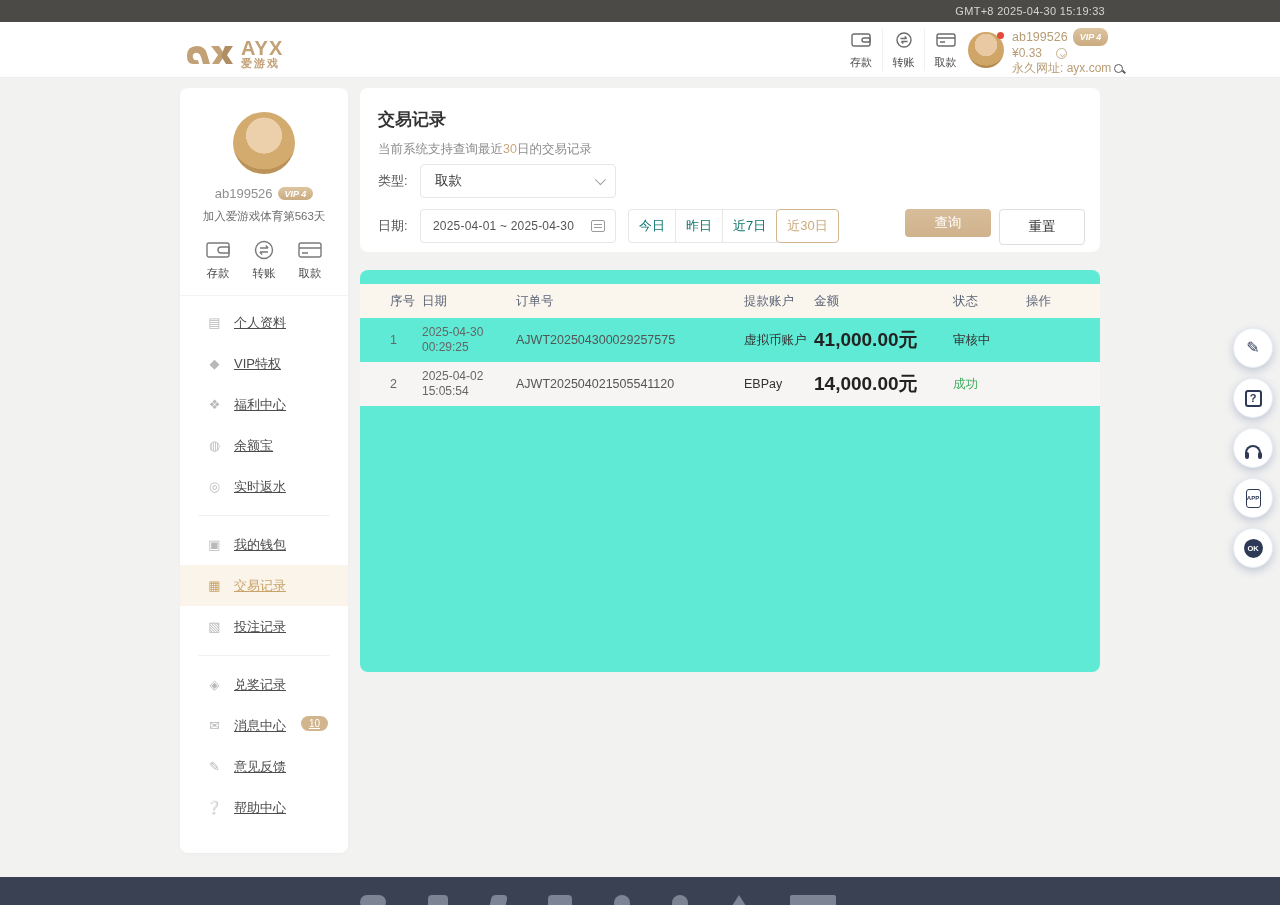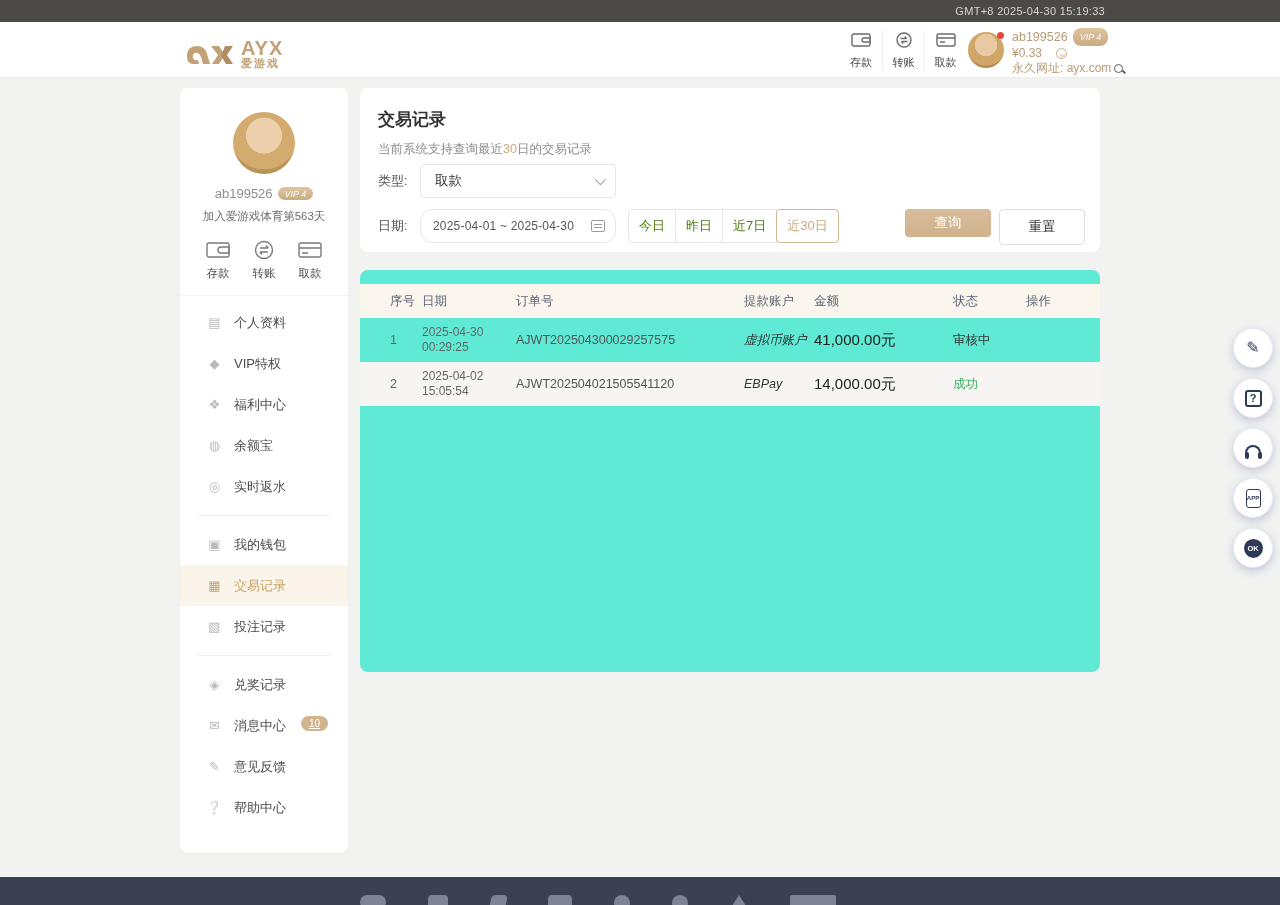--- a/index.html
+++ b/index.html
@@ -29,21 +29,21 @@
   .hdr-action .lbl { font-size:11px; color:#4a4a4a; }
   .hdr-avatar { position:absolute; left:968px; top:10px; width:36px; height:36px; border-radius:50%;
     background:radial-gradient(circle at 50% 36%, #e9c9a4 0 38%, #cfa668 39% 70%, #b58b52 71%);
     cursor:pointer; }
   .hdr-avatar::after { content:""; position:absolute; right:0px; top:0px; width:7px; height:7px;
     border-radius:50%; background:#e24a3b; }
   .hdr-user { position:absolute; left:1012px; top:6px; line-height:15px; }
   .hdr-user .row1 { display:flex; align-items:center; gap:5px; }
   .uname { font-size:12.5px; color:#b89c76; }
   .vip-badge { background:linear-gradient(180deg,#ddc5a1,#cbab80); color:#fff; font-size:9px;
-    font-weight:normal; border-radius:8px; padding:1.5px 7px; font-style:italic; }
+    font-weight:bold; border-radius:8px; padding:1.5px 7px; font-style:italic; }
   .balance-row { display:flex; align-items:center; gap:14px; }
   .balance { font-size:12px; color:#b89c76; }
   .refresh-ic { width:11px; height:11px; border:1px solid #c5ad8c; border-radius:50%; position:relative; display:inline-block; }
   .refresh-ic::after { content:""; position:absolute; left:2.5px; top:2.5px; width:4px; height:4px;
     border-right:1px solid #c5ad8c; border-bottom:1px solid #c5ad8c; transform:rotate(45deg) scale(.8); }
   .site-row { display:flex; align-items:center; gap:2px; }
   .site-url { font-size:12px; color:#b89c76; }
   .mag-ic { width:12px; height:12px; position:relative; display:inline-block; }
   .mag-ic::before { content:""; position:absolute; left:1px; top:1px; width:7px; height:7px;
     border:1.4px solid #5a5a5a; border-radius:50%; }
@@ -58,49 +58,49 @@
   .sb-name-row { display:flex; align-items:center; justify-content:center; gap:5px; }
   .sb-name { font-size:13px; color:#8f8f8f; }
   .sb-joined { text-align:center; font-size:11.5px; color:#6e6e6e; margin-top:8px; }
   .sb-wallet { display:flex; justify-content:space-between; padding:16px 26px 14px; border-bottom:1px solid #f3f3f3; }
   .sb-wallet-item { display:flex; flex-direction:column; align-items:center; gap:6px; cursor:pointer; }
   .sb-wallet-item svg { width:24px; height:20px; stroke:#7a7a7a; fill:none; stroke-width:1.4; }
   .sb-wallet-item .lbl { font-size:11.5px; color:#4a4a4a; }
   .sb-menu { padding-top:6px; }
   .sb-item { height:41px; display:flex; align-items:center; padding-left:26px; cursor:pointer; position:relative; }
   .sb-item .ic { width:17px; text-align:center; font-size:13px; color:#b9b9b9; margin-right:11px; }
-  .sb-item .lbl { font-size:13px; color:#4c4c4c; }
+  .sb-item .lbl { font-size:13px; color:#4c4c4c;text-decoration:underline; }
   .sb-item.active { background:#faf4ea; }
   .sb-item.active .lbl, .sb-item.active .ic { color:#c9a369; }
   .sb-divider { height:1px; background:#f1f1f1; margin:8px 18px; }
   .sb-badge { position:absolute; right:20px; top:11px; background:#d3b58d; color:#fff; font-size:10px;
     border-radius:9px; padding:2px 8px;text-decoration:underline; }
 
   
   .filter-card { position:absolute; left:360px; top:88px; width:740px; height:164px; background:#fff; border-radius:8px; }
   .page-title { font-size:17px; font-weight:bold; color:#333; padding:20px 0 0 18px; }
   .page-sub { font-size:12.5px; color:#8d8d8d; padding:10px 0 0 18px; }
   .page-sub .days { color:#c9a97e; }
   .f-row1 { position:absolute; left:18px; top:76px; display:flex; align-items:center; }
   .f-label { font-size:13px; color:#555; width:42px; }
   .select-box { width:196px; height:34px; border:1px solid #e6e6e6; border-radius:4px; display:flex;
     align-items:center; justify-content:space-between; padding:0 12px 0 14px; cursor:pointer; background:#fff; }
   .select-box .val { font-size:13.5px; color:#333; }
   .chev { width:8px; height:8px; border-right:1.6px solid #9a9a9a; border-bottom:1.6px solid #9a9a9a;
     transform:rotate(45deg) translateY(-2px); }
   .f-row2 { position:absolute; left:18px; top:121px; display:flex; align-items:center; }
-  .date-box { width:196px; height:34px; border:1px solid #e6e6e6; border-radius:12px; display:flex;
+  .date-box { width:196px; height:34px; border:1px solid #e6e6e6; border-radius:4px; display:flex;
     align-items:center; justify-content:space-between; padding:0 10px 0 12px; cursor:pointer; background:#fff; }
   .date-box .val { font-size:12px; color:#555; letter-spacing:.2px; }
   .cal-ic { width:14px; height:12px; border:1.3px solid #9a9a9a; border-radius:2px; position:relative; }
   .cal-ic::before { content:""; position:absolute; left:2px; right:2px; top:2.5px; height:1.2px; background:#9a9a9a; }
   .cal-ic::after { content:""; position:absolute; left:2px; right:2px; top:6px; height:1.2px; background:#9a9a9a; }
   .quick-group { display:flex; margin-left:12px; }
   .q-btn { min-width:48px; height:34px; border:1px solid #e6e6e6; background:#fff; font-size:13px;
-    color:#4d7c0f; display:flex; align-items:center; justify-content:center; padding:0 10px;
+    color:#0f766e; display:flex; align-items:center; justify-content:center; padding:0 10px;
     margin-left:-1px; cursor:pointer; }
   .q-btn:first-child { margin-left:0; border-radius:4px 0 0 4px; }
   .q-btn:last-child { border-radius:0 4px 4px 0; }
   .q-btn.active { border:1px solid #d3b795; color:#cbaa7c; z-index:2; border-radius:4px; }
   .btn-search { position:absolute; left:545px; top:121px; width:86px; height:28px; border:none;
     background:linear-gradient(180deg,#d8bd9b,#cfb28c); color:#fff; font-size:13.5px; border-radius:4px; cursor:pointer; }
   .btn-reset { position:absolute; left:639px; top:121px; width:86px; height:36px; background:#fff;
     border:1px solid #dedede; color:#333; font-size:13.5px; border-radius:4px; cursor:pointer; }
 
   
@@ -109,22 +109,22 @@
   .t-head, .t-row { display:grid; grid-template-columns:32px 94px 228px 70px 139px 73px 1fr;
     align-items:center; padding:0 10px 0 30px; }
   .t-head { height:34px; margin-top:14px; background:#faf6ee; }
   .t-head .th { font-size:12.5px; color:#5d6578; }
   .t-row { height:44px; }
   .t-row.alt { background:#f6f5f3; }
   .td { font-size:12.5px; color:#555; }
   .td.idx { color:#666; }
   .td.datetime { line-height:15px; font-size:12px; color:#666; }
   .td.order { font-size:12.5px; color:#555; }
-  .td.account { color:#333;font-style:italic; }
-  .td.amount { font-size:15px; color:#222; font-weight:normal; }
+  .td.account { color:#333; }
+  .td.amount { font-size:19px; color:#222; font-weight:bold; }
   .td.status-pending { color:#333; }
   .td.status-success { color:#3fae5f; }
 
   
   .float-col { position:absolute; left:1233px; top:328px; display:flex; flex-direction:column; gap:10px; }
   .float-btn { width:40px; height:40px; border-radius:50%; background:#fff;
     border:1px solid #e8ecf5; box-shadow:0 3px 8px rgba(70,90,140,.28);
     display:flex; align-items:center; justify-content:center; cursor:pointer; }
   .fb-glyph { color:#2e3a55; font-size:16px; line-height:1; }
   .fb-q { width:17px; height:17px; border:2px solid #2e3a55; border-radius:3px; color:#2e3a55;

